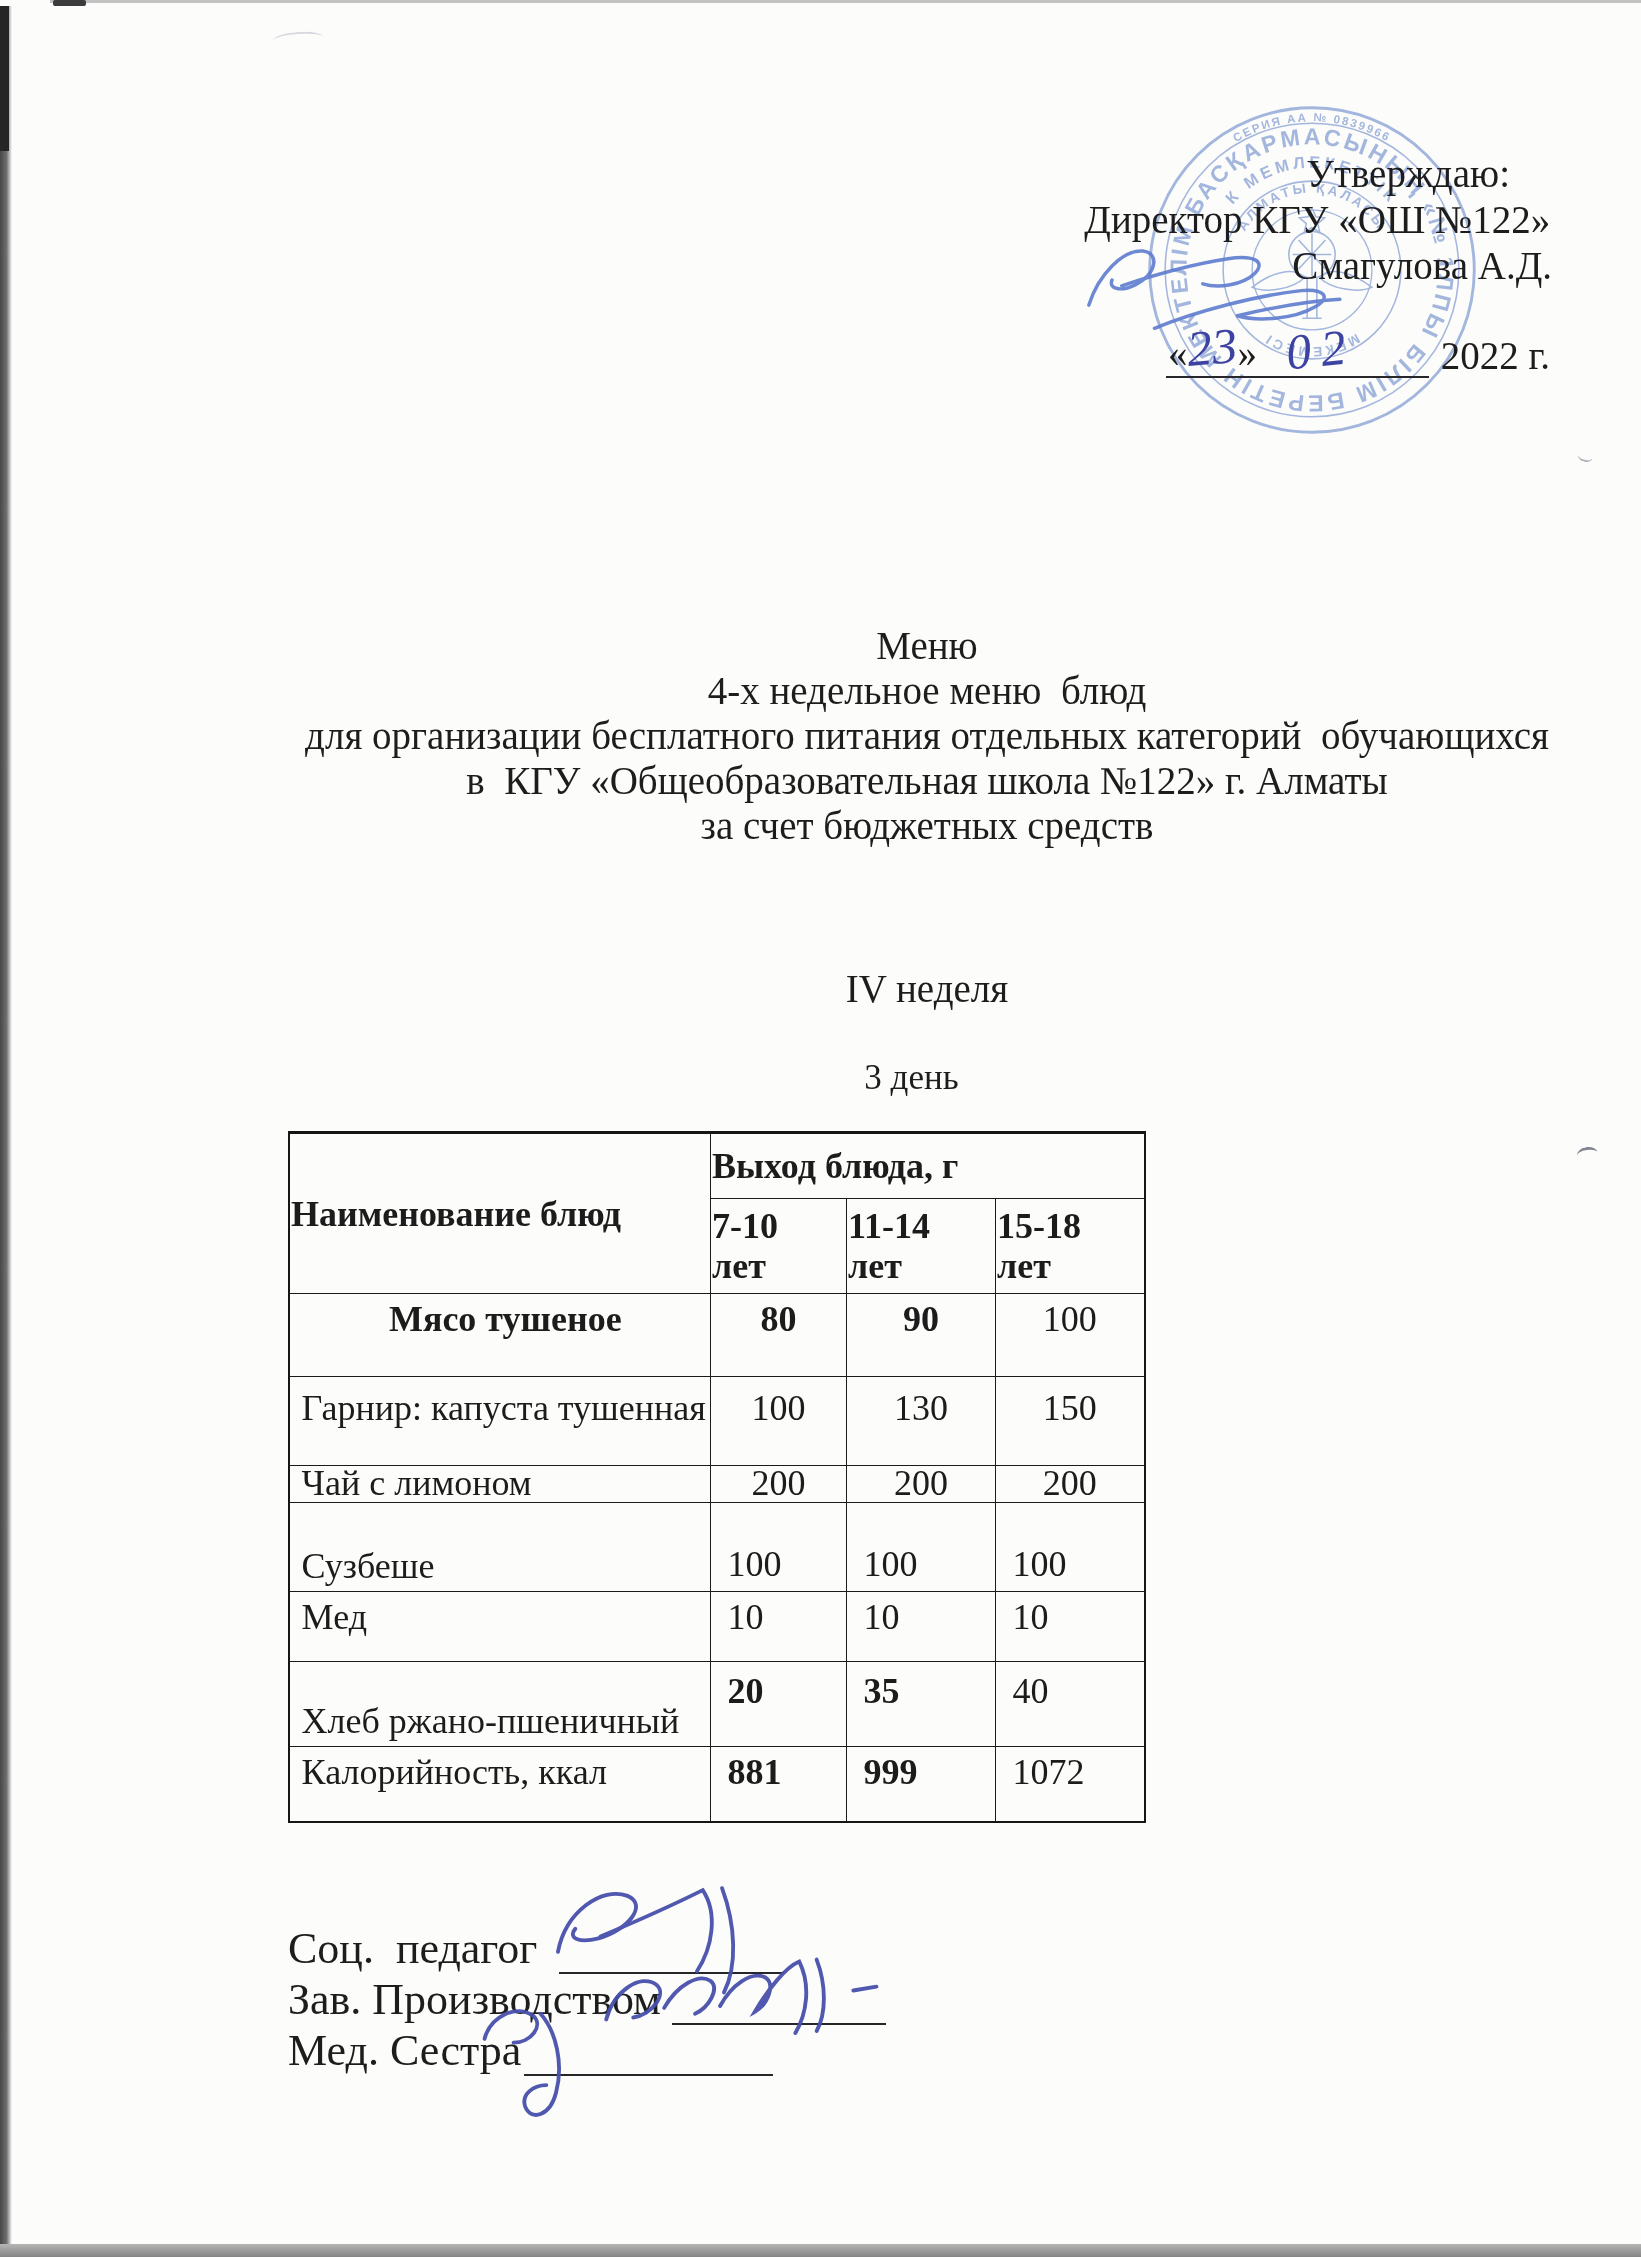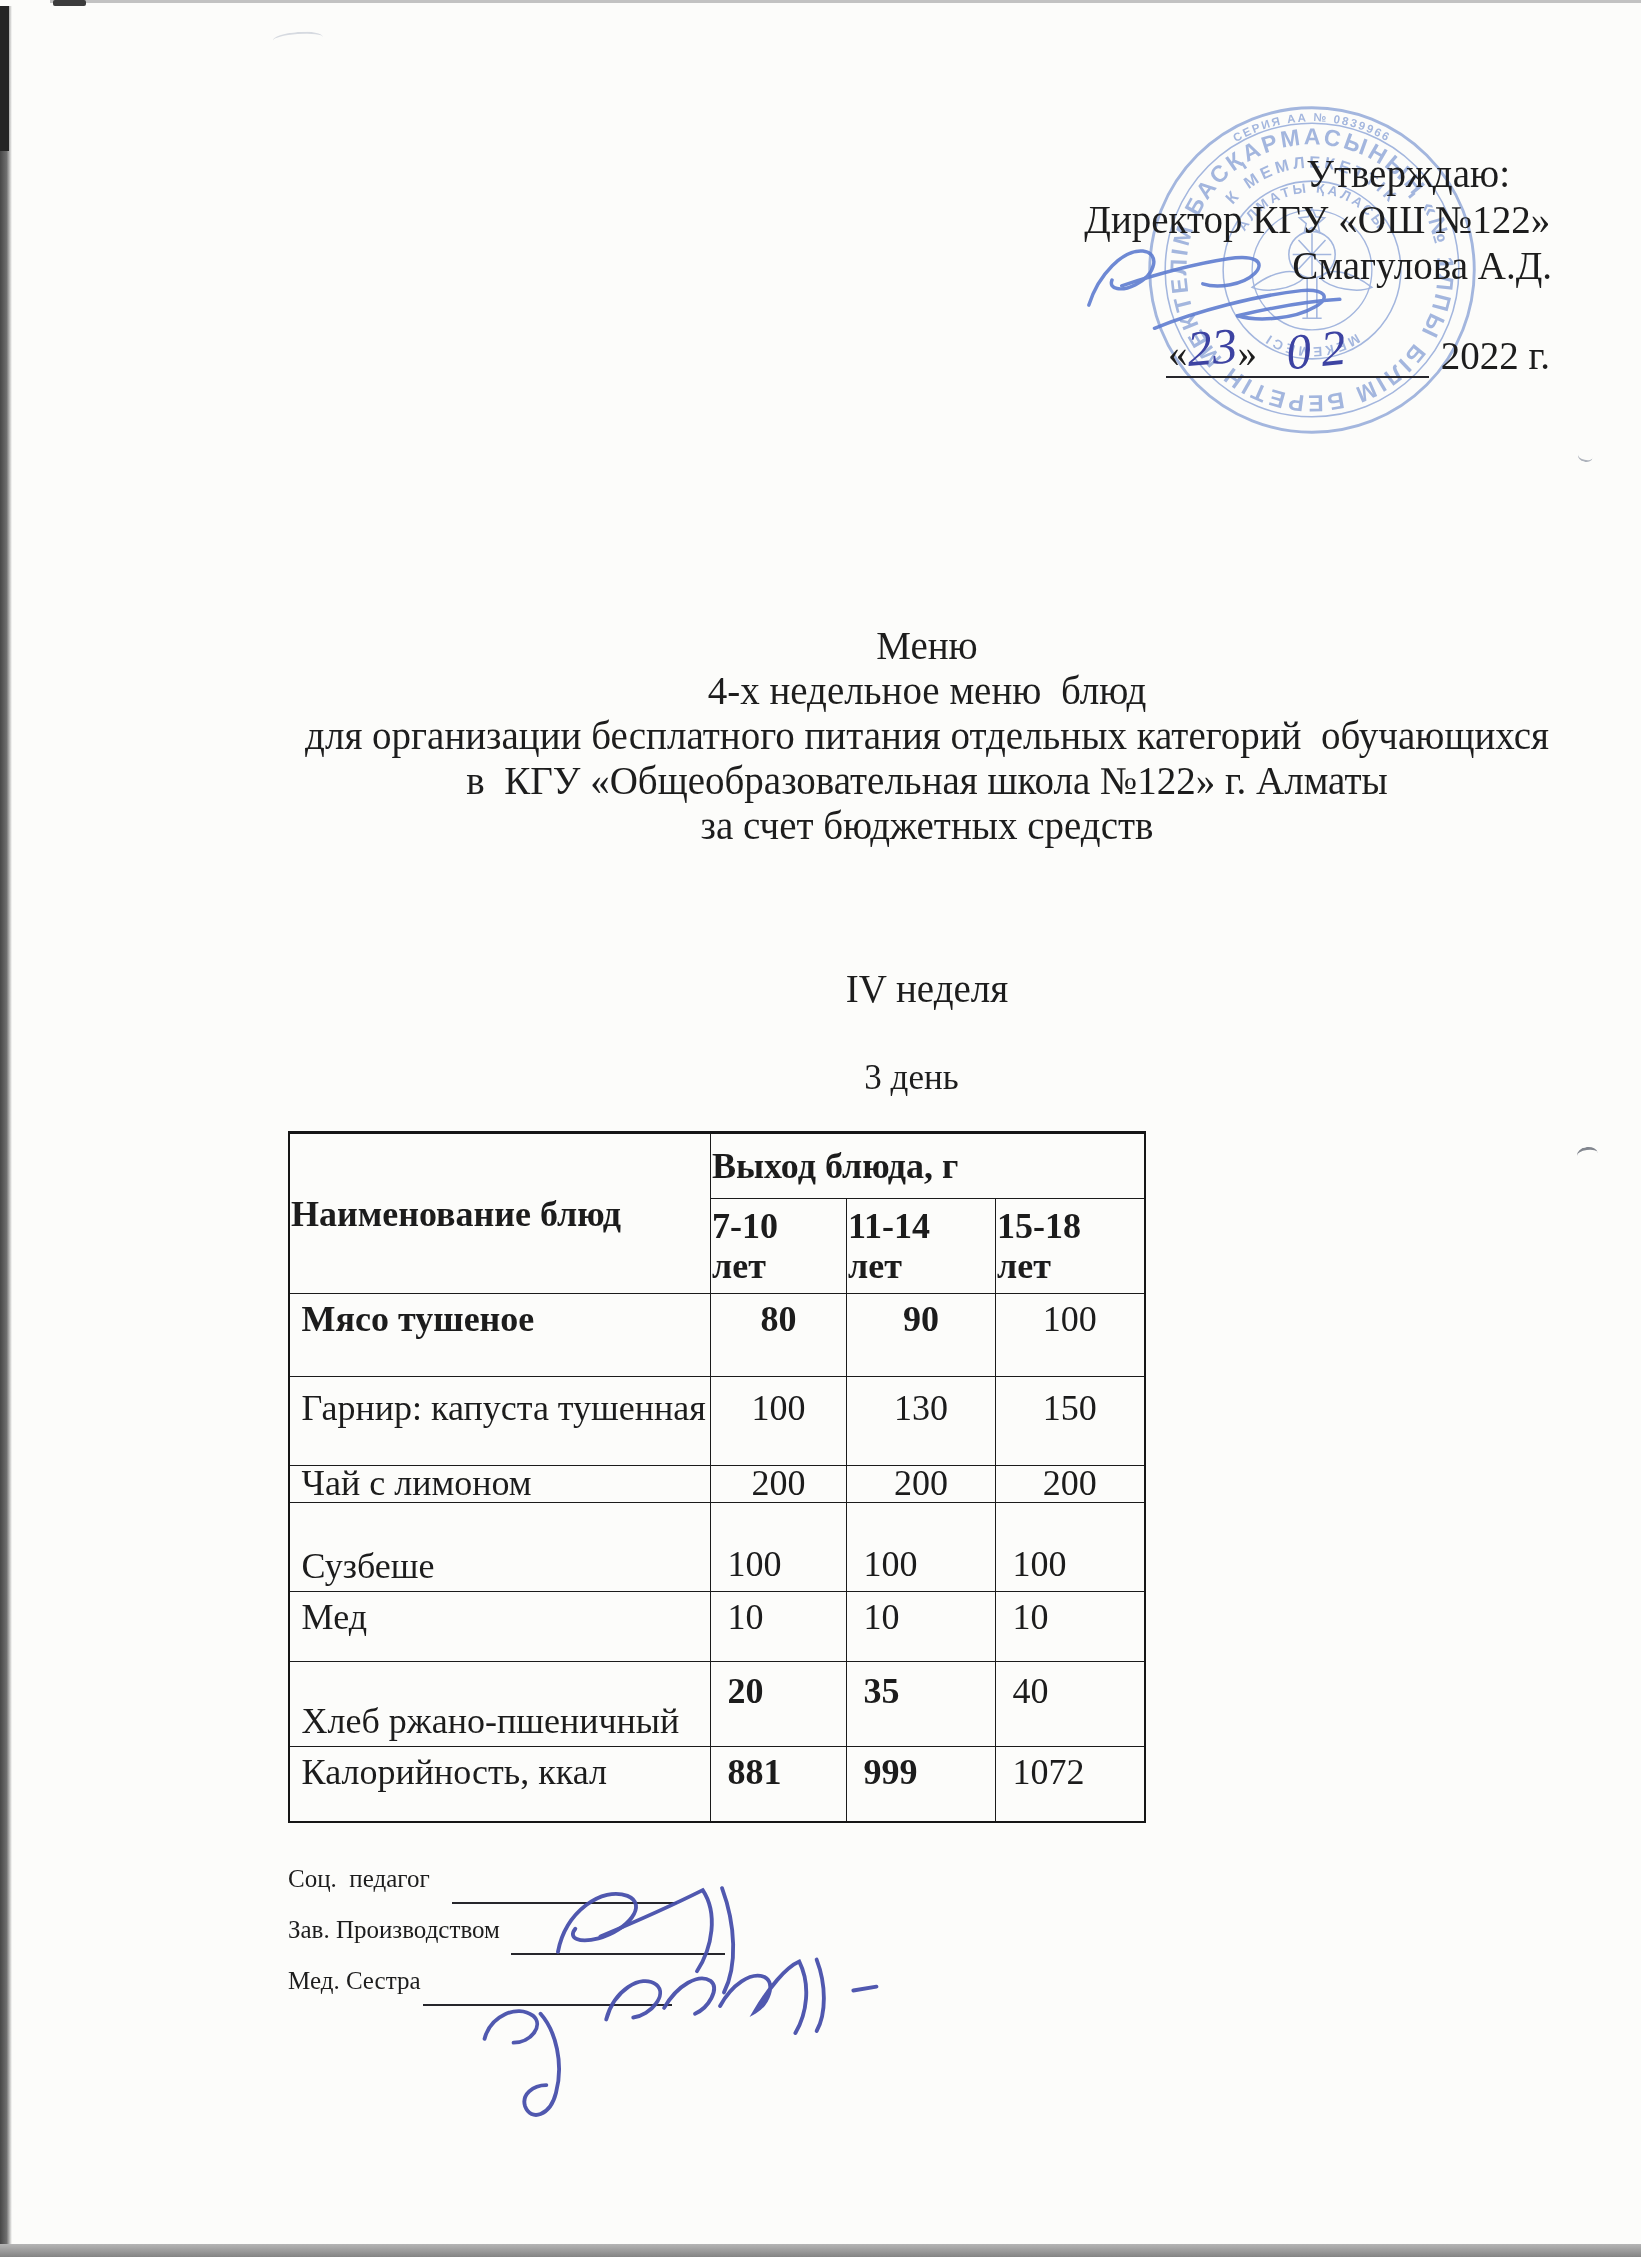--- a/index.html
+++ b/index.html
@@ -53,31 +53,31 @@
   .menu-table th{font-weight:bold;text-align:left;vertical-align:middle;}
   .menu-table .group-h{height:62px;}
   .menu-table .age-h{height:92px;white-space:pre-line;line-height:40px;}
   .menu-table td.dish{text-align:left;padding-left:11.6px;vertical-align:top;padding-top:3.9px;}
   .menu-table td.dish.vb{vertical-align:bottom;padding-bottom:4px;}
   .menu-table td.val{vertical-align:top;padding-top:3.9px;}
   .menu-table td.a-center{text-align:center;}
   .menu-table td.a-left{text-align:left;padding-left:16.4px;}
   .menu-table td.v-bottom{vertical-align:bottom;padding-bottom:5.8px;}
   .menu-table .b{font-weight:bold;}
-  .menu-table tbody tr:nth-child(1) td{height:77px;}
+  .menu-table tbody tr:nth-child(1) td{height:77px;text-align:center;}
   .menu-table tbody tr:nth-child(2) td{height:77px;}
   .menu-table tbody tr:nth-child(2) td{padding-top:9.7px;}
   .menu-table tbody tr:nth-child(3) td{height:33px;line-height:35px;padding-top:0;margin-left:48px;}
   .menu-table tbody tr:nth-child(4) td{height:79px;}
   .menu-table tbody tr:nth-child(5) td{height:64px;}
   .menu-table tbody tr:nth-child(6) td{height:75px;}
   .menu-table tbody tr:nth-child(6) td.val{padding-top:7.7px;}
   .menu-table tbody tr:nth-child(7) td{height:69px;}
   
-  .sig-block{position:absolute;top:1853px;left:288px;font-size:25px;line-height:51px;}
+  .sig-block{position:absolute;top:1923px;left:288px;font-size:44px;line-height:51px;}
   .sig-row{white-space:pre-wrap;}
   .sig-line{display:inline-block;border-bottom:2.9px solid #26262b;height:39px;vertical-align:bottom;}
   .sig-row:nth-child(1) .sig-line{width:225px;margin-left:22px;}
   .sig-row:nth-child(2) .sig-line{width:214px;margin-left:11.6px;}
   .sig-row:nth-child(3) .sig-line{width:249px;margin-left:2.9px;}
   
   .stamp-svg{position:absolute;left:1142px;top:100px;pointer-events:none;}
   .ink-svg{position:absolute;left:0;top:0;pointer-events:none;}
   .stamp-ring-text{font-family:"Liberation Sans","DejaVu Sans",sans-serif;font-weight:bold;}
 </style>

